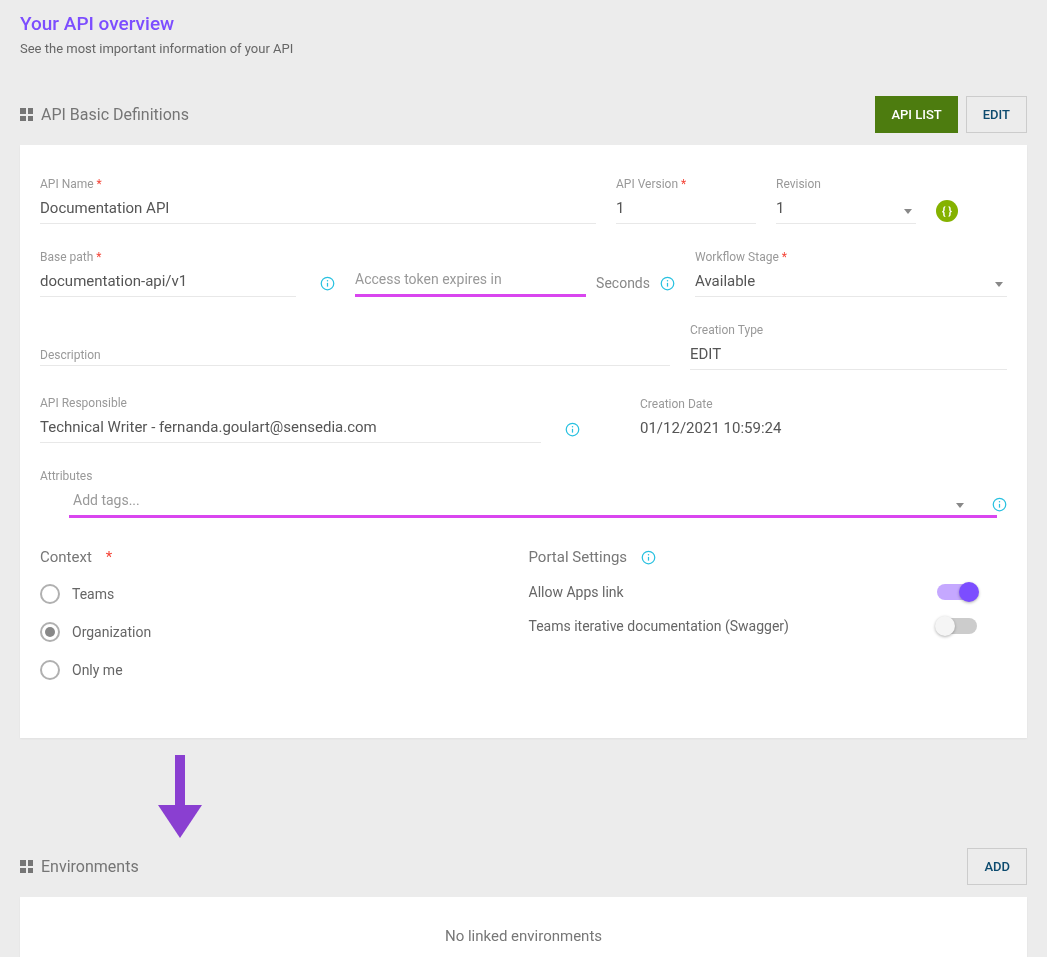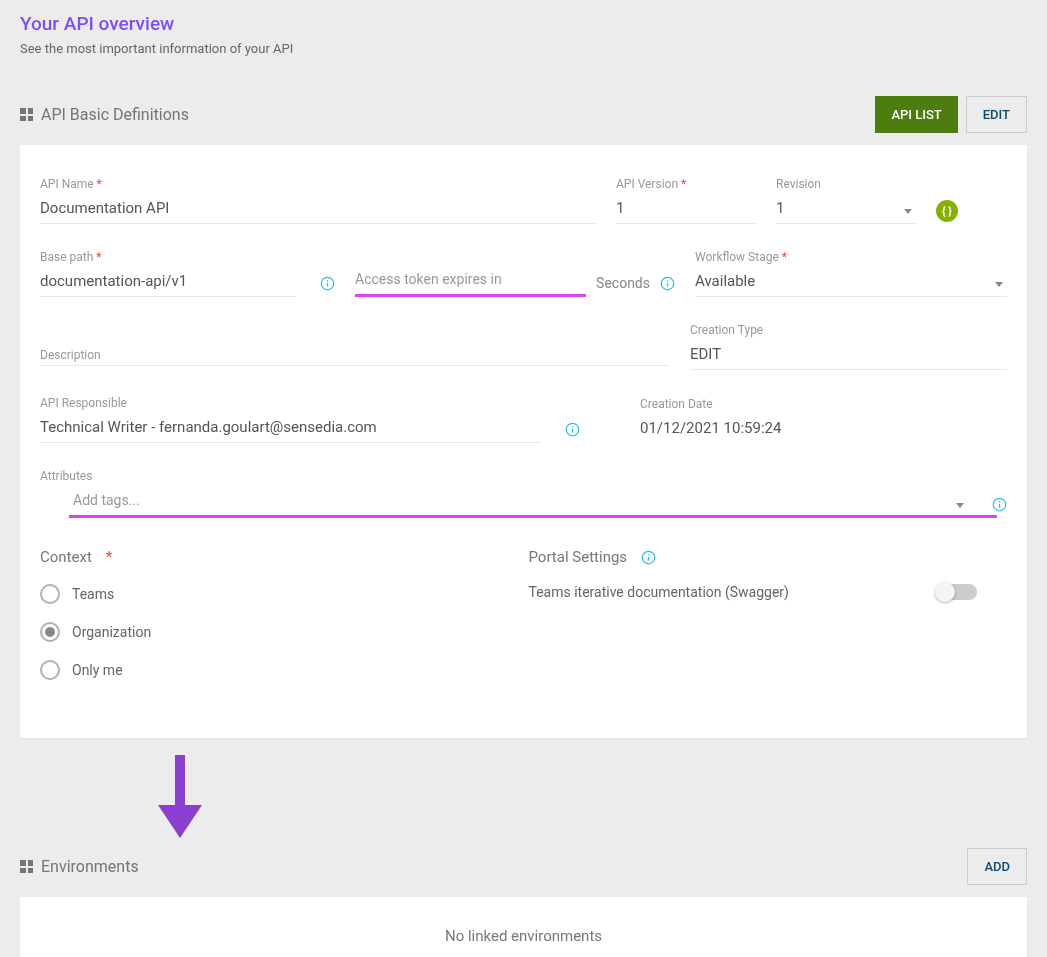--- a/index.html
+++ b/index.html
@@ -330,20 +330,24 @@
     <div class="col" style="padding-right:30px;">
       <div class="sub-header">
         <span>Portal Settings</span>
         <svg class="info-icon" viewBox="0 0 24 24">
             <circle cx="12" cy="12" r="10" fill="none" stroke="currentColor" stroke-width="2"></circle>
             <line x1="12" y1="11" x2="12" y2="17" stroke="currentColor" stroke-width="2"></line>
             <circle cx="12" cy="7.5" r="1.2" fill="currentColor"></circle>
           </svg>
       </div>
       <div class="toggle-row">
+        <span class="toggle-label">Allow Apps link</span>
+        <span class="toggle on"></span>
+      </div>
+      <div class="toggle-row">
         <span class="toggle-label">Teams iterative documentation (Swagger)</span>
         <span class="toggle off"></span>
       </div>
     </div>
   </div>
 </div>
 
 <div class="arrow-annotation">
   <svg width="60" height="90" viewBox="0 0 60 90">
     <line x1="30" y1="5" x2="30" y2="65" stroke="#8a3fd1" stroke-width="10"></line>

